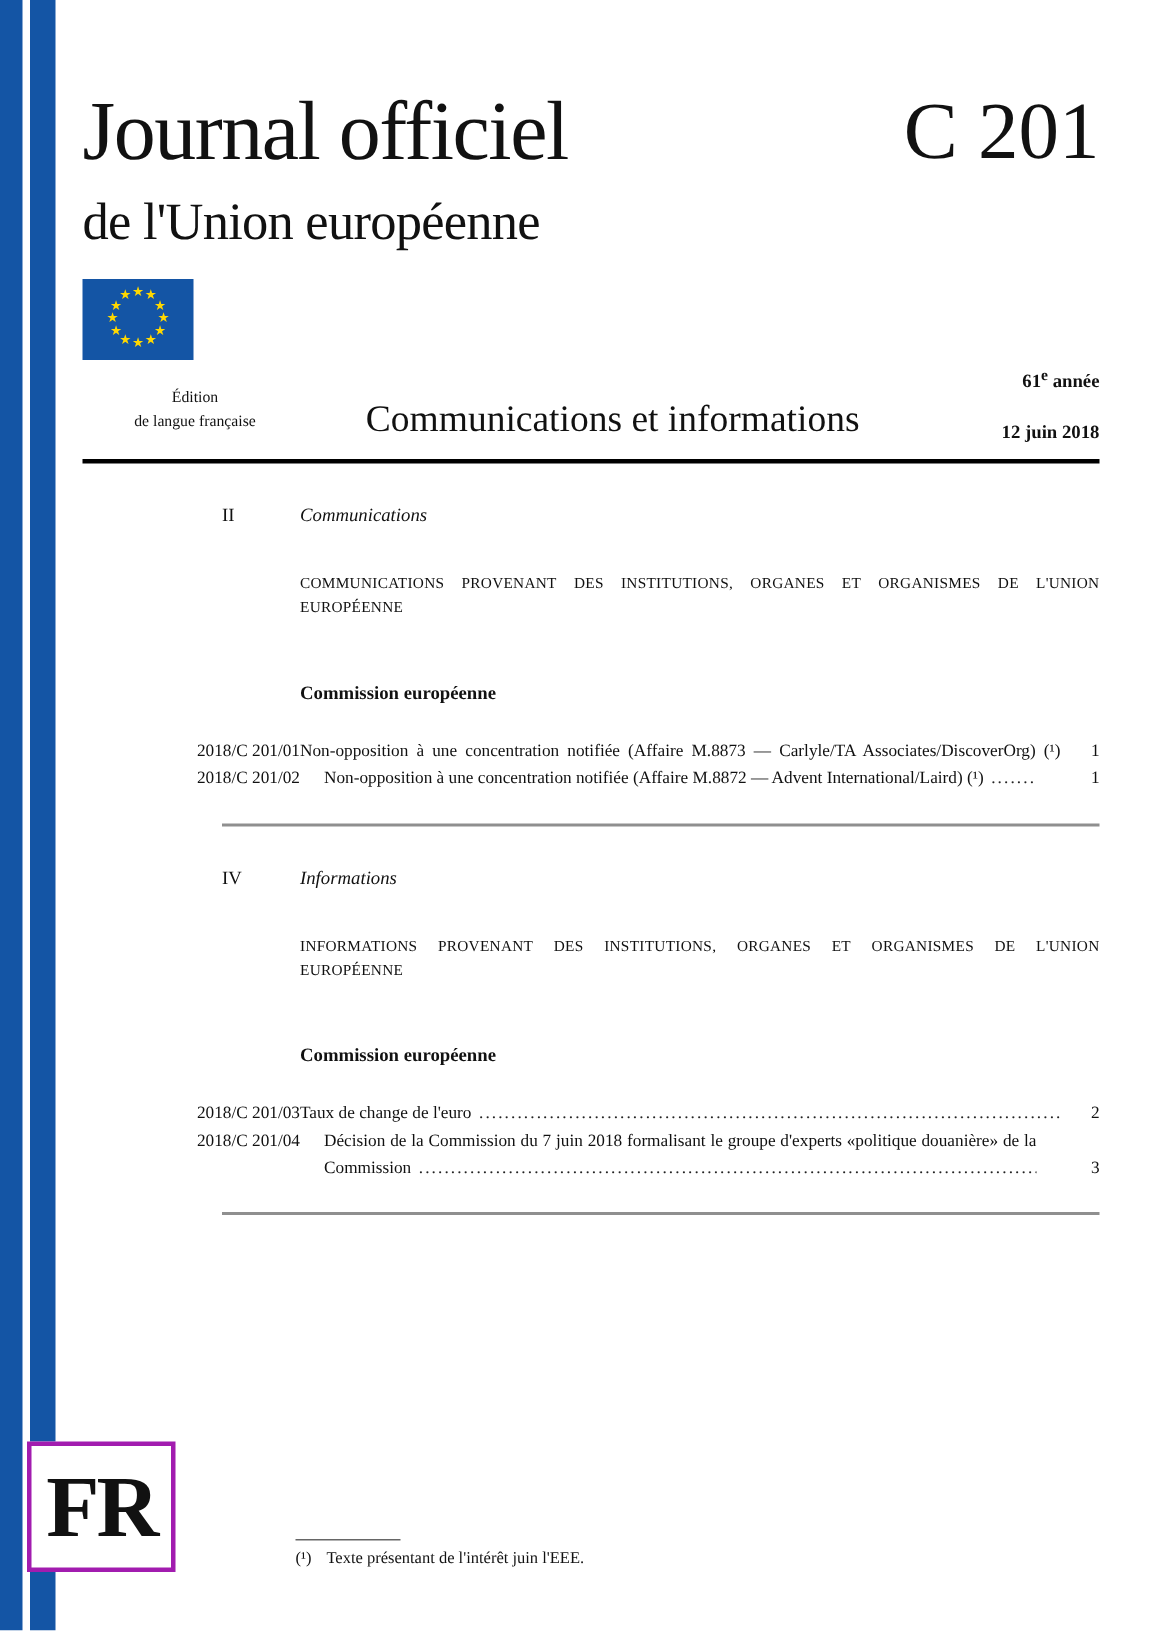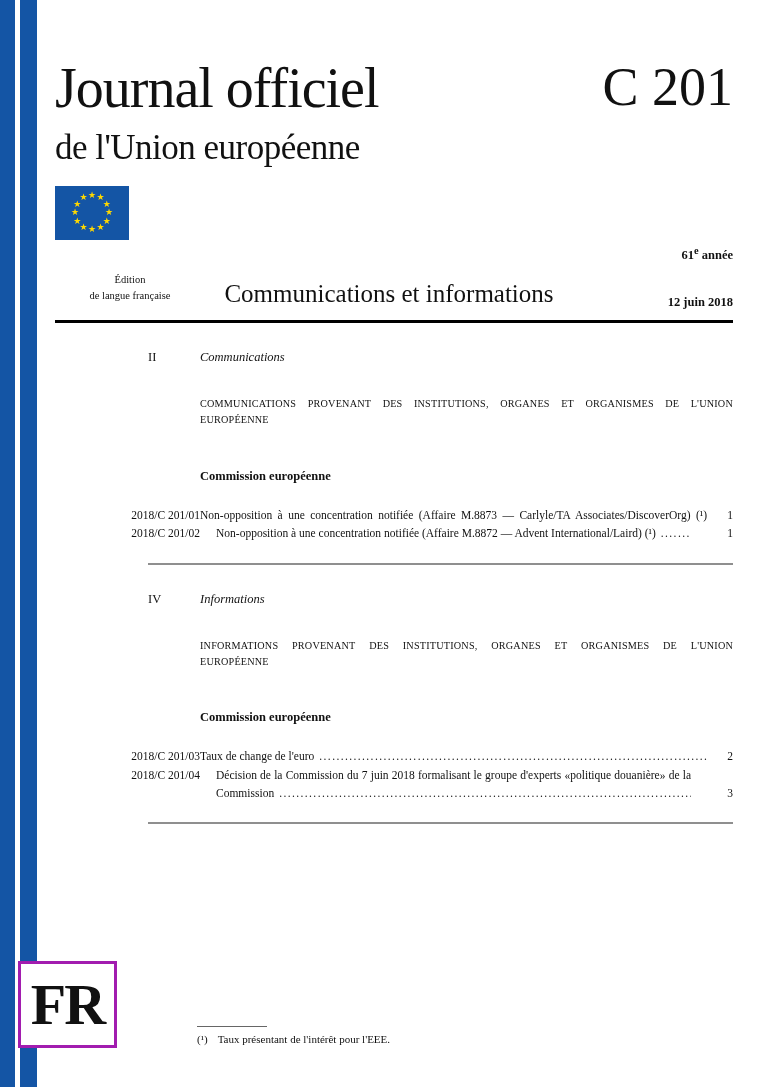--- a/index.html
+++ b/index.html
@@ -19,23 +19,23 @@
   .mast-row{display:flex;justify-content:space-between;align-items:flex-start;margin-top:60px;}
   .mast-title{font-size:56px;line-height:1;letter-spacing:-1px;}
   .mast-issue{font-size:54px;line-height:1;}
   .mast-sub{font-size:35px;line-height:1;margin-top:14px;letter-spacing:-0.5px;}
 
   .flag{position:relative;width:74px;height:54px;margin-top:21px;background:var(--eu-blue,#1455a5);}
   .star{position:absolute;transform:translate(-50%,-50%);color:var(--star-yellow,#ffd800);font-size:9px;line-height:1;}
 
   .info-row{display:grid;grid-template-columns:150px 1fr 160px;align-items:end;margin-top:6px;}
   .edition{font-size:10.5px;line-height:1.55;padding-bottom:4px;text-align:center;}
-  .center-heading{font-size:25px;text-align:center;line-height:1;padding-bottom:2px;}
+  .center-heading{font-size:25px;text-align:right;line-height:1;padding-bottom:2px;}
   .right-info{text-align:right;font-weight:bold;font-size:12.5px;line-height:1;}
-  .right-info .year{margin-bottom:34px;}
+  .right-info .year{margin-bottom:21px;}
 
   .thick-rule{border:none;border-top:3px solid #000;margin:12px 0 0 0;}
   .sommaire{font-size:13px;margin-top:16px;}
 
   
   .sec-head{display:grid;grid-template-columns:52px 1fr;margin-left:93px;margin-top:27px;font-size:12.5px;}
   .sec-head .numeral{font-style:normal;}
   .sec-head .sec-title{font-style:italic;}
 
   .caps{margin-left:145px;margin-top:31px;font-size:10.2px;line-height:1.6;letter-spacing:0.2px;}
@@ -201,14 +201,14 @@
   </div>
 
 </div>
 
 <div class="lang-box">
   <span>FR</span>
 </div>
 
 <div class="footnote">
   <hr class="footnote-rule">
-  <span class="marker">(¹)</span><span>Taux présentant de l'intérêt pour l'EEE.</span>
+  <span class="marker">(¹)</span><span>Texte présentant de l'intérêt juin l'EEE.</span>
 </div>
 
 </body></html>

